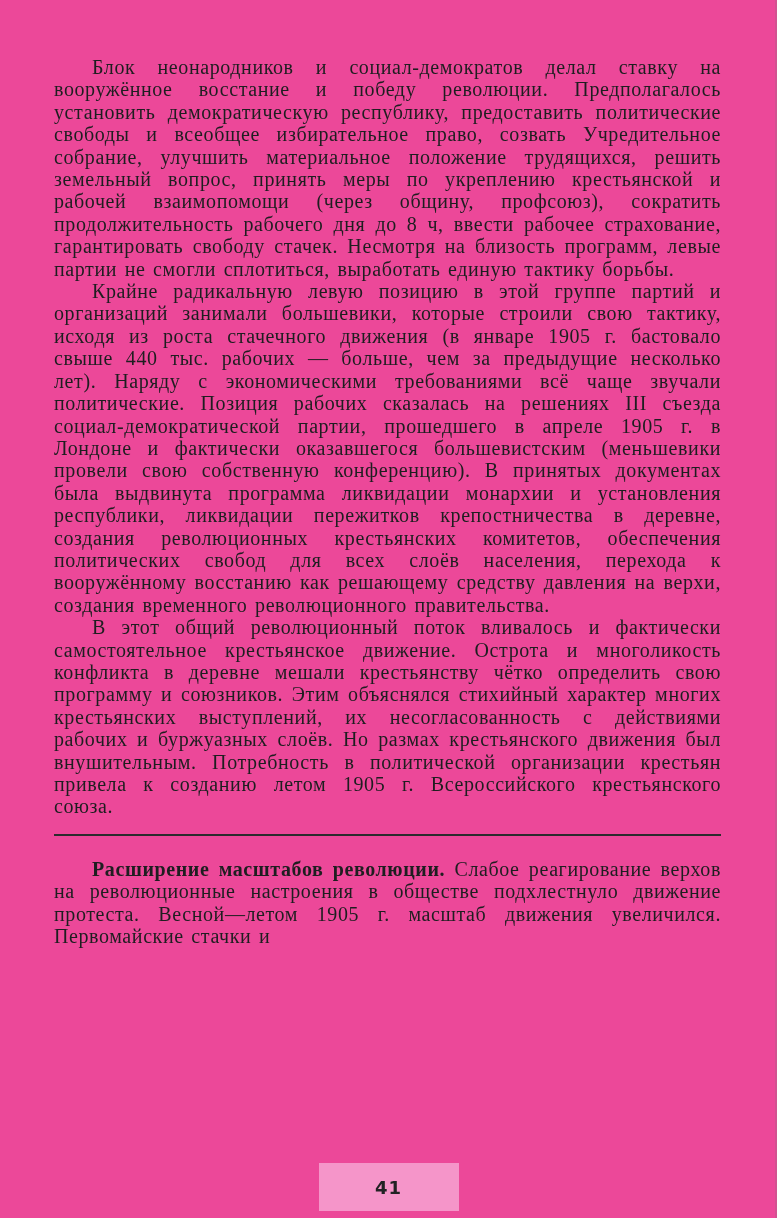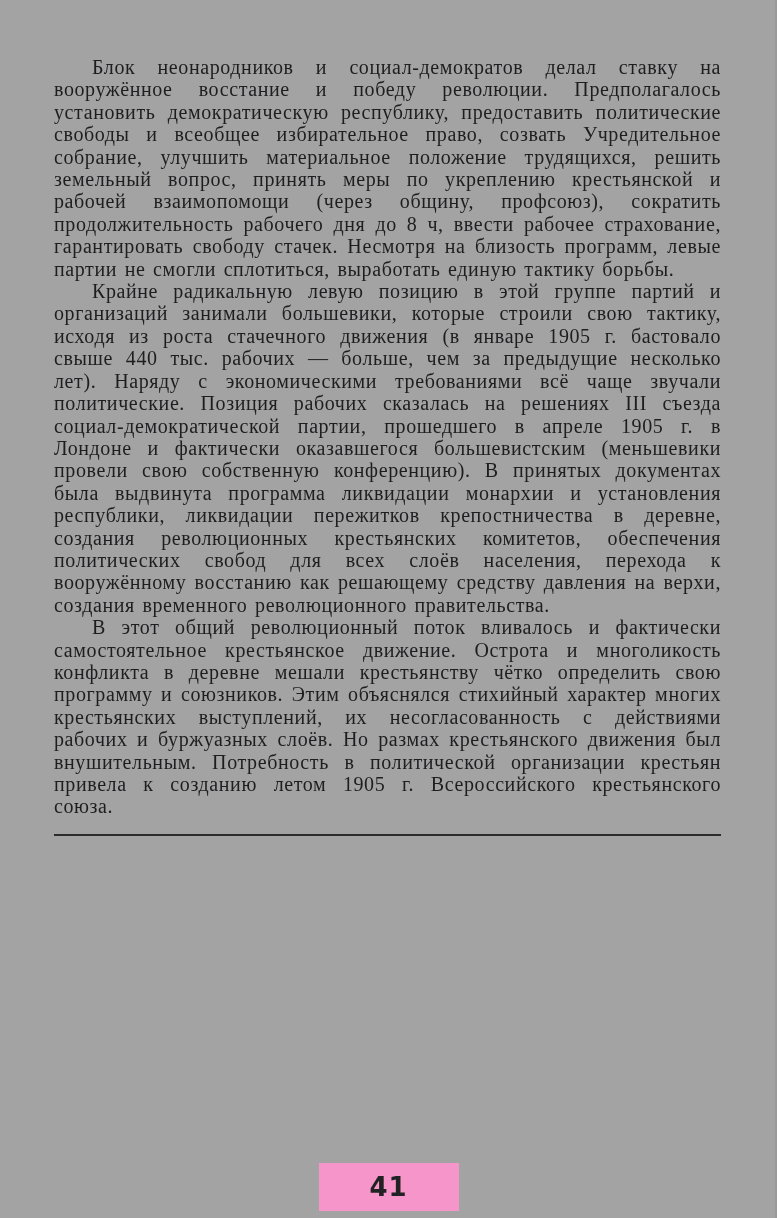--- a/index.html
+++ b/index.html
@@ -4,21 +4,21 @@
 <style>
   html, body {
     margin: 0;
     padding: 0;
     background: #ffffff;
   }
   .page {
     position: relative;
     width: 777px;
     height: 1218px;
-    background: #a3a3a3;
+    background: #ec4899;
     overflow: hidden;
     font-family: "Liberation Serif", "DejaVu Serif", serif;
     color: #1e1e20;
   }
   .content {
     position: absolute;
     left: 54px;
     top: 56px;
     width: 667px;
   }
@@ -65,21 +65,21 @@
     width: 140px;
     height: 48px;
     background: #f595c9;
     display: flex;
     align-items: center;
     justify-content: center;
   }
   .band .num {
     font-family: "DejaVu Sans", "Liberation Sans", sans-serif;
     font-weight: bold;
-    font-size: 26px;
+    font-size: 18px;
     letter-spacing: 1px;
     color: #222224;
   }
   .edge-right {
     position: absolute;
     right: 0;
     top: 0;
     width: 2px;
     height: 100%;
     background: rgba(120,120,120,0.22);
@@ -94,20 +94,24 @@
     <p class="body">Блок неонародников и социал-демократов делал ставку на вооружённое восстание и победу революции. Предполагалось установить демократическую республику, предоставить политические свободы и всеобщее избирательное право, созвать Учредительное собрание, улучшить материальное положение трудящихся, решить земельный вопрос, принять меры по укреплению крестьянской и рабочей взаимопомощи (через общину, профсоюз), сократить продолжительность рабочего дня до 8 ч, ввести рабочее страхование, гарантировать свободу стачек. Несмотря на близость программ, левые партии не смогли сплотиться, выработать единую тактику борьбы.</p>
 
     <p class="body">Крайне радикальную левую позицию в этой группе партий и организаций занимали большевики, которые строили свою тактику, исходя из роста стачечного движения (в январе 1905 г. бастовало свыше 440 тыс. рабочих — больше, чем за предыдущие несколько лет). Наряду с экономическими требованиями всё чаще звучали политические. Позиция рабочих сказалась на решениях III съезда социал-демократической партии, прошедшего в апреле 1905 г. в Лондоне и фактически оказавшегося большевистским (меньшевики провели свою собственную конференцию). В принятых документах была выдвинута программа ликвидации монархии и установления республики, ликвидации пережитков крепостничества в деревне, создания революционных крестьянских комитетов, обеспечения политических свобод для всех слоёв населения, перехода к вооружённому восстанию как решающему средству давления на верхи, создания временного революционного правительства.</p>
 
     <p class="body">В этот общий революционный поток вливалось и фактически самостоятельное крестьянское движение. Острота и многоликость конфликта в деревне мешали крестьянству чётко определить свою программу и союзников. Этим объяснялся стихийный характер многих крестьянских выступлений, их несогласованность с действиями рабочих и буржуазных слоёв. Но размах крестьянского движения был внушительным. Потребность в политической организации крестьян привела к созданию летом 1905 г. Всероссийского крестьянского союза.</p>
 
     <div class="task-block">
       <div class="rule"></div>
     </div>
 
+    <p class="body section">
+      <b>Расширение масштабов революции.</b>
+      <span>Слабое реагирование верхов на революционные настроения в обществе подхлестнуло движение протеста. Весной—летом 1905 г. масштаб движения увеличился. Первомайские стачки и</span>
+    </p>
 
   </div>
 
   <div class="band" style="background-color: rgb(245, 149, 201);">
     <span class="num">41</span>
   </div>
 
   <div class="edge-right"></div>
 </div>
 

